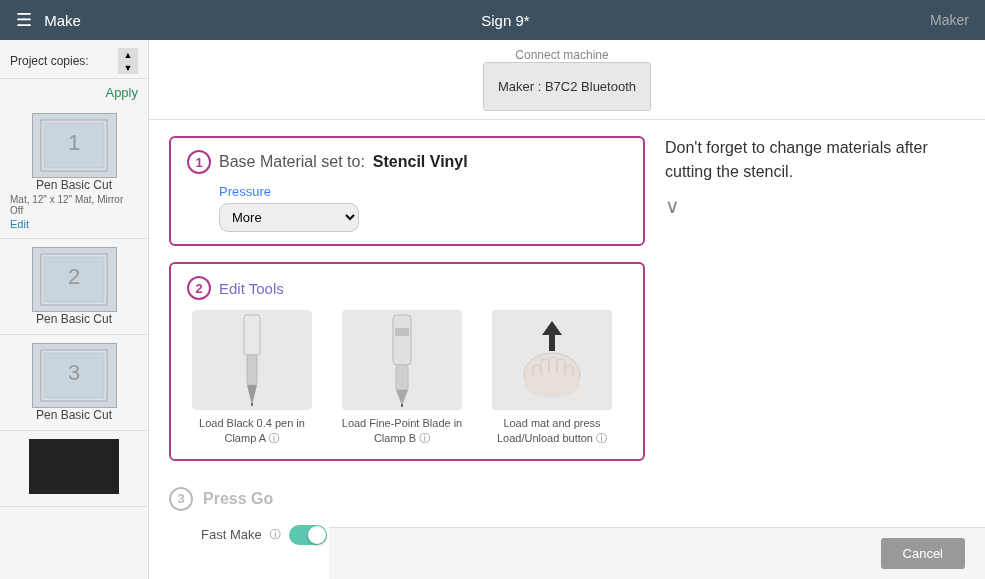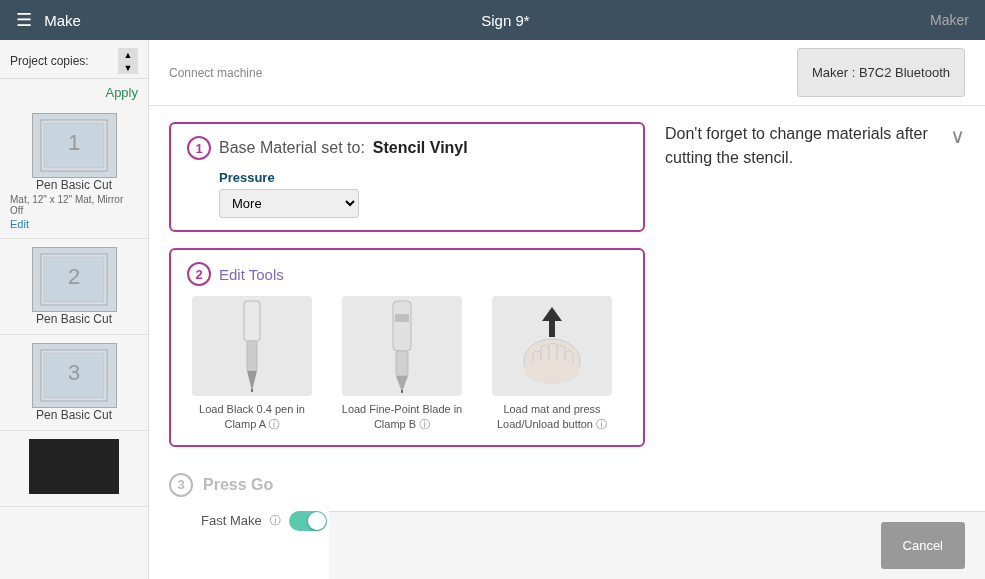--- a/index.html
+++ b/index.html
@@ -54,21 +54,21 @@
 
     
     .main-content {
       flex: 1; background: #fff; overflow-y: auto; padding: 0;
       position: relative;
     }
 
     
     .connect-bar {
       display: flex; align-items: center; justify-content: space-between;
-      padding: 8px 20px; border-bottom: 1px solid #e0e0e0; background: #fff;
+      padding: 8px 20px; border-bottom: 1px solid #e0e0e0; background: #fff; flex-direction: column;
     }
     .connect-label { font-size: 12px; color: #888; margin-right: 10px; }
     .maker-btn {
       background: #e8e8e8; border: 1px solid #ccc; border-radius: 3px;
       padding: 16px 14px; font-size: 13px; color: #333; cursor: pointer;
     }
 
     
     .content-area { display: flex; padding: 16px 20px; gap: 20px; }
     .steps-column { flex: 1; }
@@ -84,24 +84,24 @@
       width: 24px; height: 24px; border-radius: 50%; border: 2px solid #b03a8c;
       display: flex; align-items: center; justify-content: center;
       font-size: 13px; color: #b03a8c; font-weight: bold; flex-shrink: 0;
     }
     .step-title { font-size: 16px; color: #555; }
     .step-title-bold { font-weight: bold; color: #222; }
     .edit-tools-link { color: #7b68c8; font-size: 15px; cursor: pointer; }
 
     
     .pressure-section { margin-left: 32px; }
-    .pressure-label { font-size: 13px; color: #0c4a6e; margin-bottom: 4px; font-weight: bold; }
+    .pressure-label { font-size: 13px; color: #3b82f6; margin-bottom: 4px; }
     .pressure-select {
       width: 140px; padding: 5px 8px; border: 1px solid #ccc;
-      border-radius: 3px; font-size: 13px; appearance: auto;
+      border-radius: 9px; font-size: 13px; appearance: auto;
     }
 
     
     .tools-row {
       display: flex; gap: 20px; margin-top: 10px; margin-left: 0;
     }
     .tool-item { display: flex; flex-direction: column; align-items: center; width: 130px; }
     .tool-image {
       width: 120px; height: 100px; background: #e8e8e8; border-radius: 4px;
       display: flex; align-items: center; justify-content: center; margin-bottom: 6px;
@@ -134,31 +134,31 @@
     }
 
     
     .info-text {
       font-size: 16px; color: #333; line-height: 1.5; flex: 1;
     }
     .chevron-btn {
       background: none; border: none; font-size: 20px; color: #888; cursor: pointer;
       align-self: flex-start; margin-top: 2px;
     }
-    .info-row { display: flex; gap: 8px; align-items: flex-start; }
+    .info-row { display: flex; gap: 8px; align-items: flex-start; flex-direction: column; }
 
     
     .footer {
       position: absolute; bottom: 0; right: 0; left: 180px;
       display: flex; justify-content: flex-end;
       padding: 10px 20px; background: #f5f5f5; border-top: 1px solid #ddd;
     }
     .cancel-btn {
       background: #999; color: white; border: none; border-radius: 3px;
-      padding: 16px 22px; font-size: 13px; cursor: pointer;
+      padding: 8px 22px; font-size: 13px; cursor: pointer;
     }
 
     
     .mat-thumb-inner {
       width: 85px; height: 65px; background: #d0d8e0; border: 1px solid #aaa;
       display: flex; align-items: center; justify-content: center;
       position: relative;
     }
     .mat-thumb-inner-3 {
       width: 85px; height: 65px; background: #d0d8e0; border: 1px solid #aaa;

